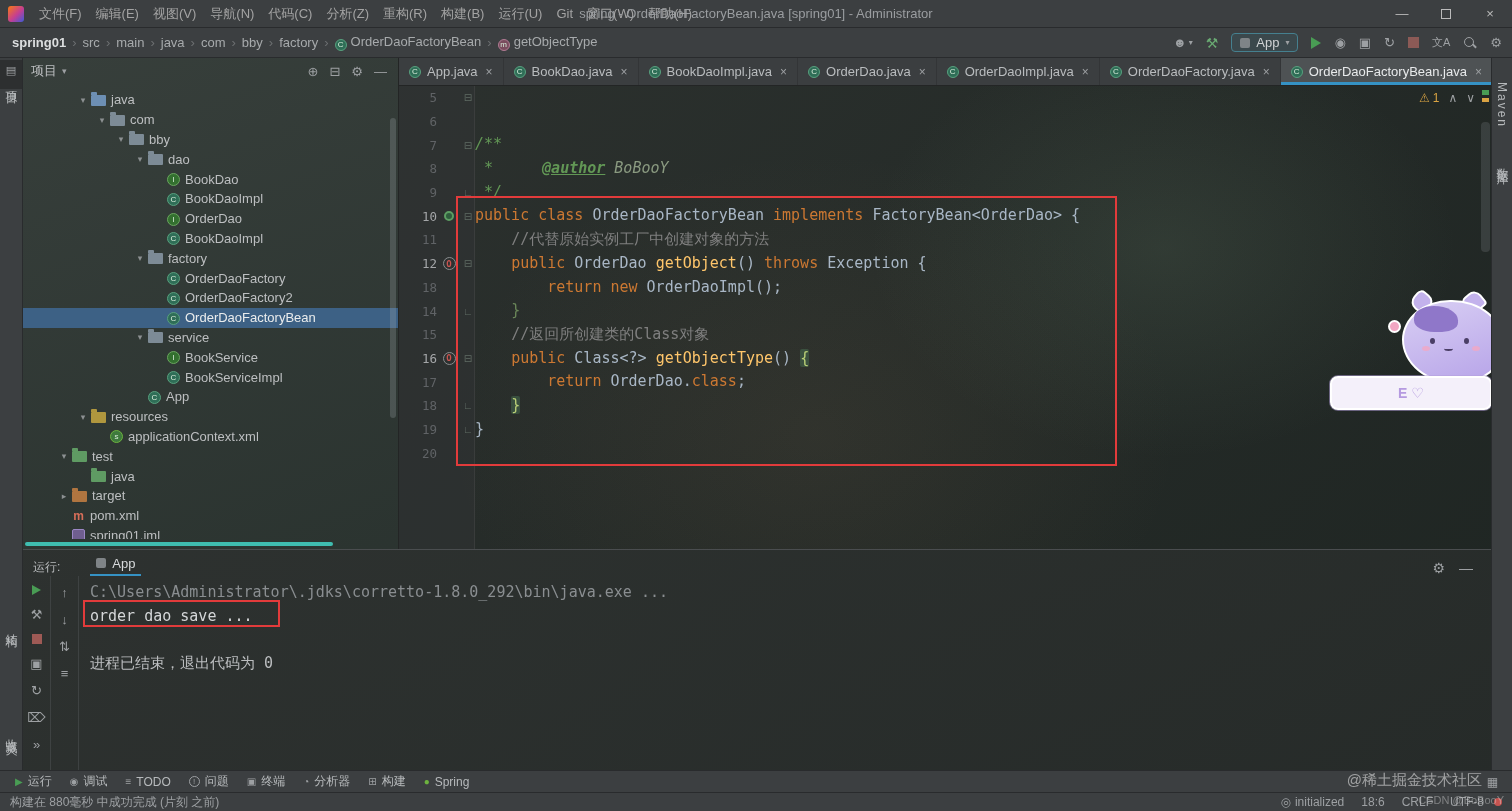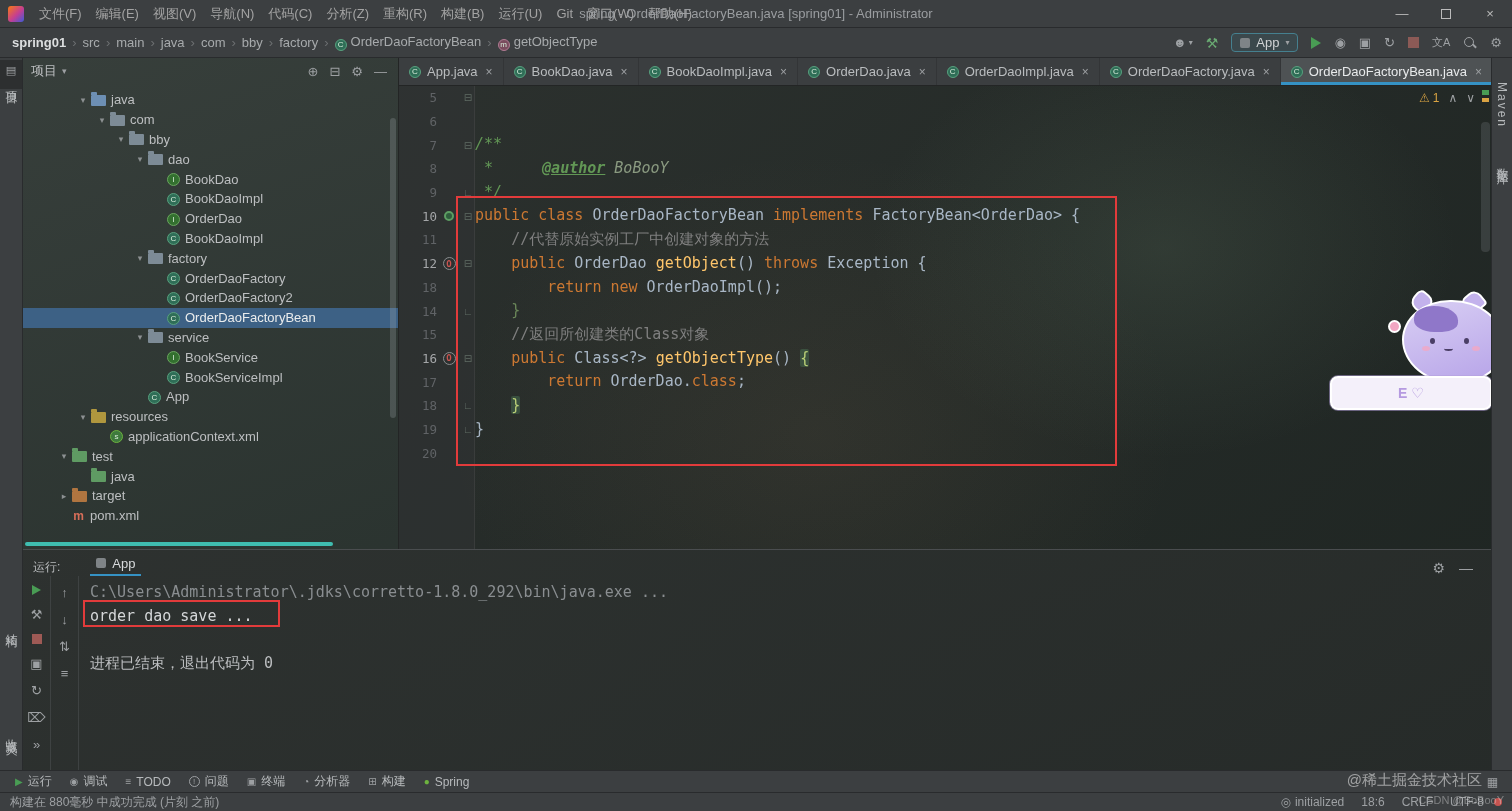--- a/index.html
+++ b/index.html
@@ -389,20 +389,26 @@
           <span class="chev">▸</span>
           <span class="ficon f-exc"></span>
           <span class="t-label">target</span>
         </div>
         <div class="t-row">
           <span style="width: 33px; flex: 0 0 auto;"></span>
           <span class="chev"></span>
           <span class="cicon c-maven">m</span>
           <span class="t-label">pom.xml</span>
         </div>
+        <div class="t-row">
+          <span style="width: 33px; flex: 0 0 auto;"></span>
+          <span class="chev"></span>
+          <span class="cicon c-iml"></span>
+          <span class="t-label">spring01.iml</span>
+        </div>
       </div>
     <div class="tree-scroll-v"></div>
     <div class="tree-scroll-h"></div>
   </div>
 
   <div class="editor">
     <div class="tabs">
       <div id="tabs-row" style="display:flex">
           <div class="tab">
             <span class="tab-cicon">C</span>

